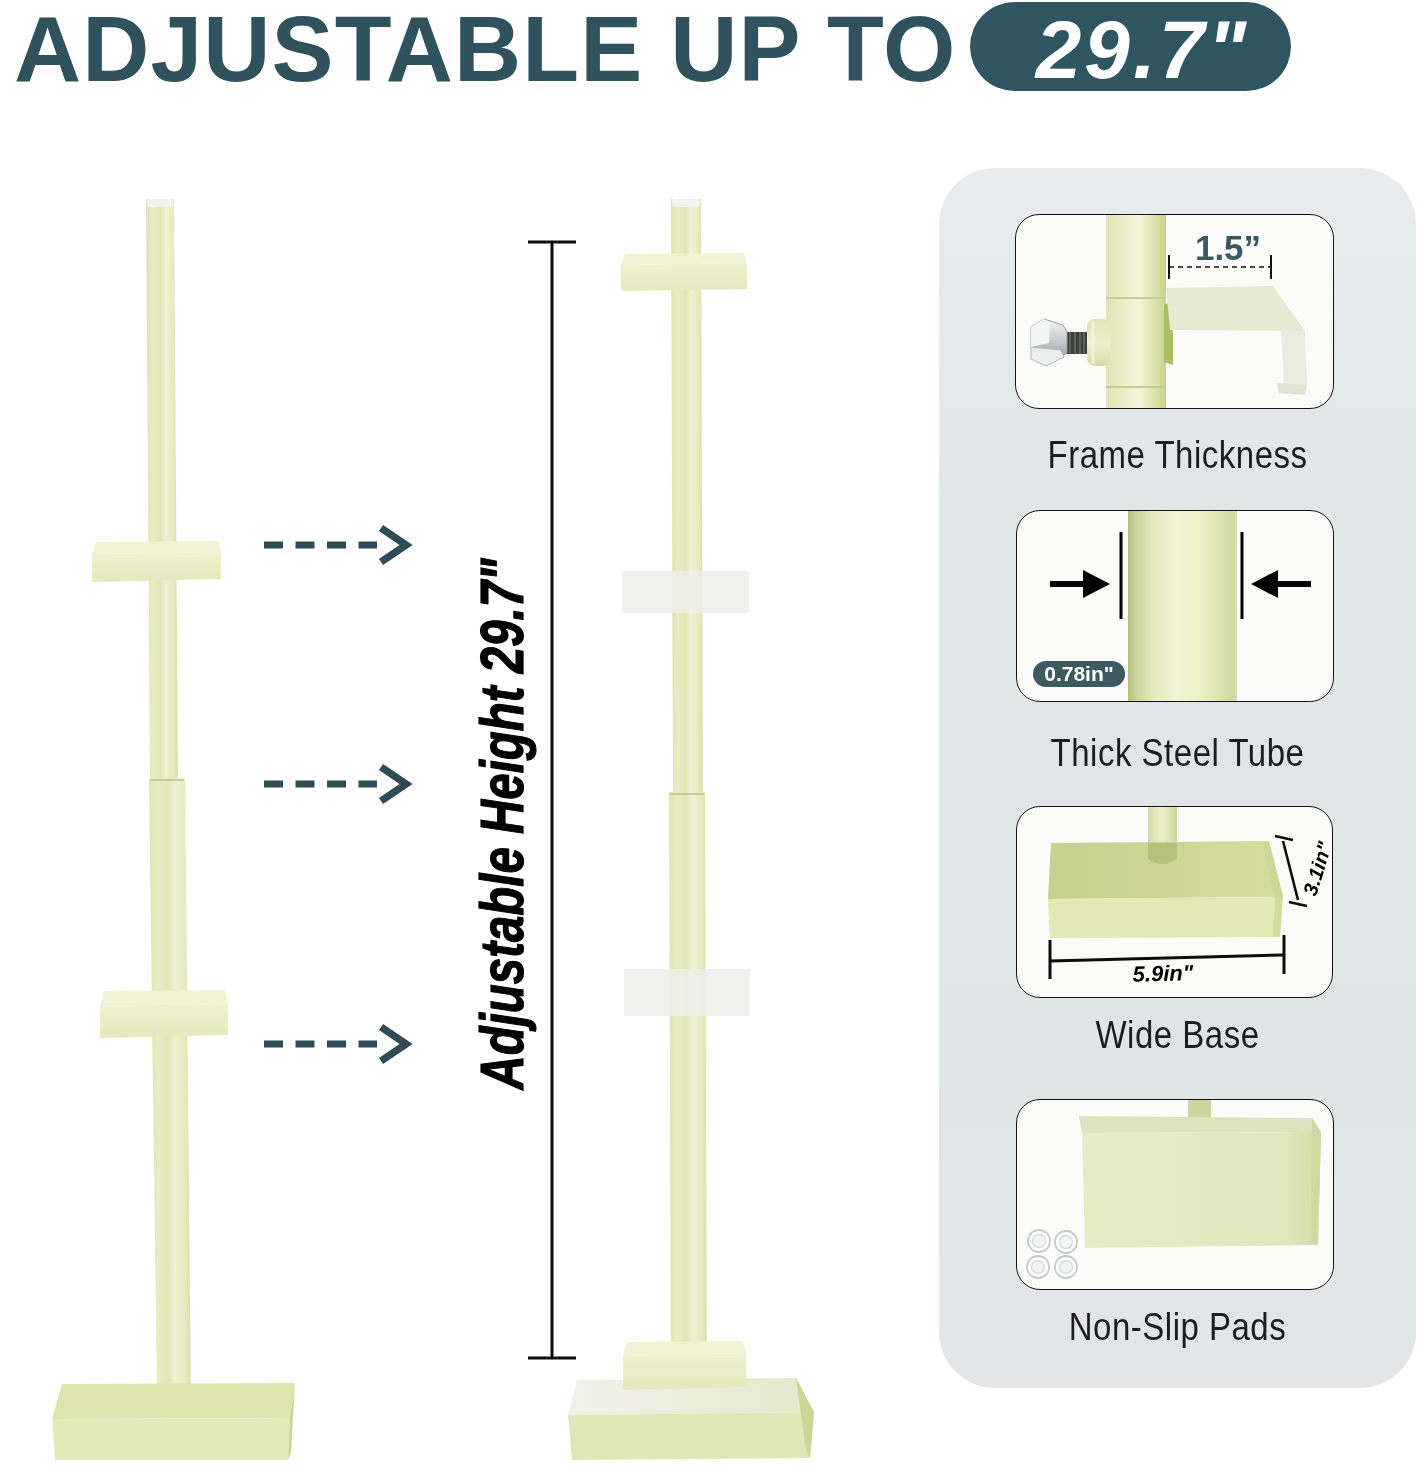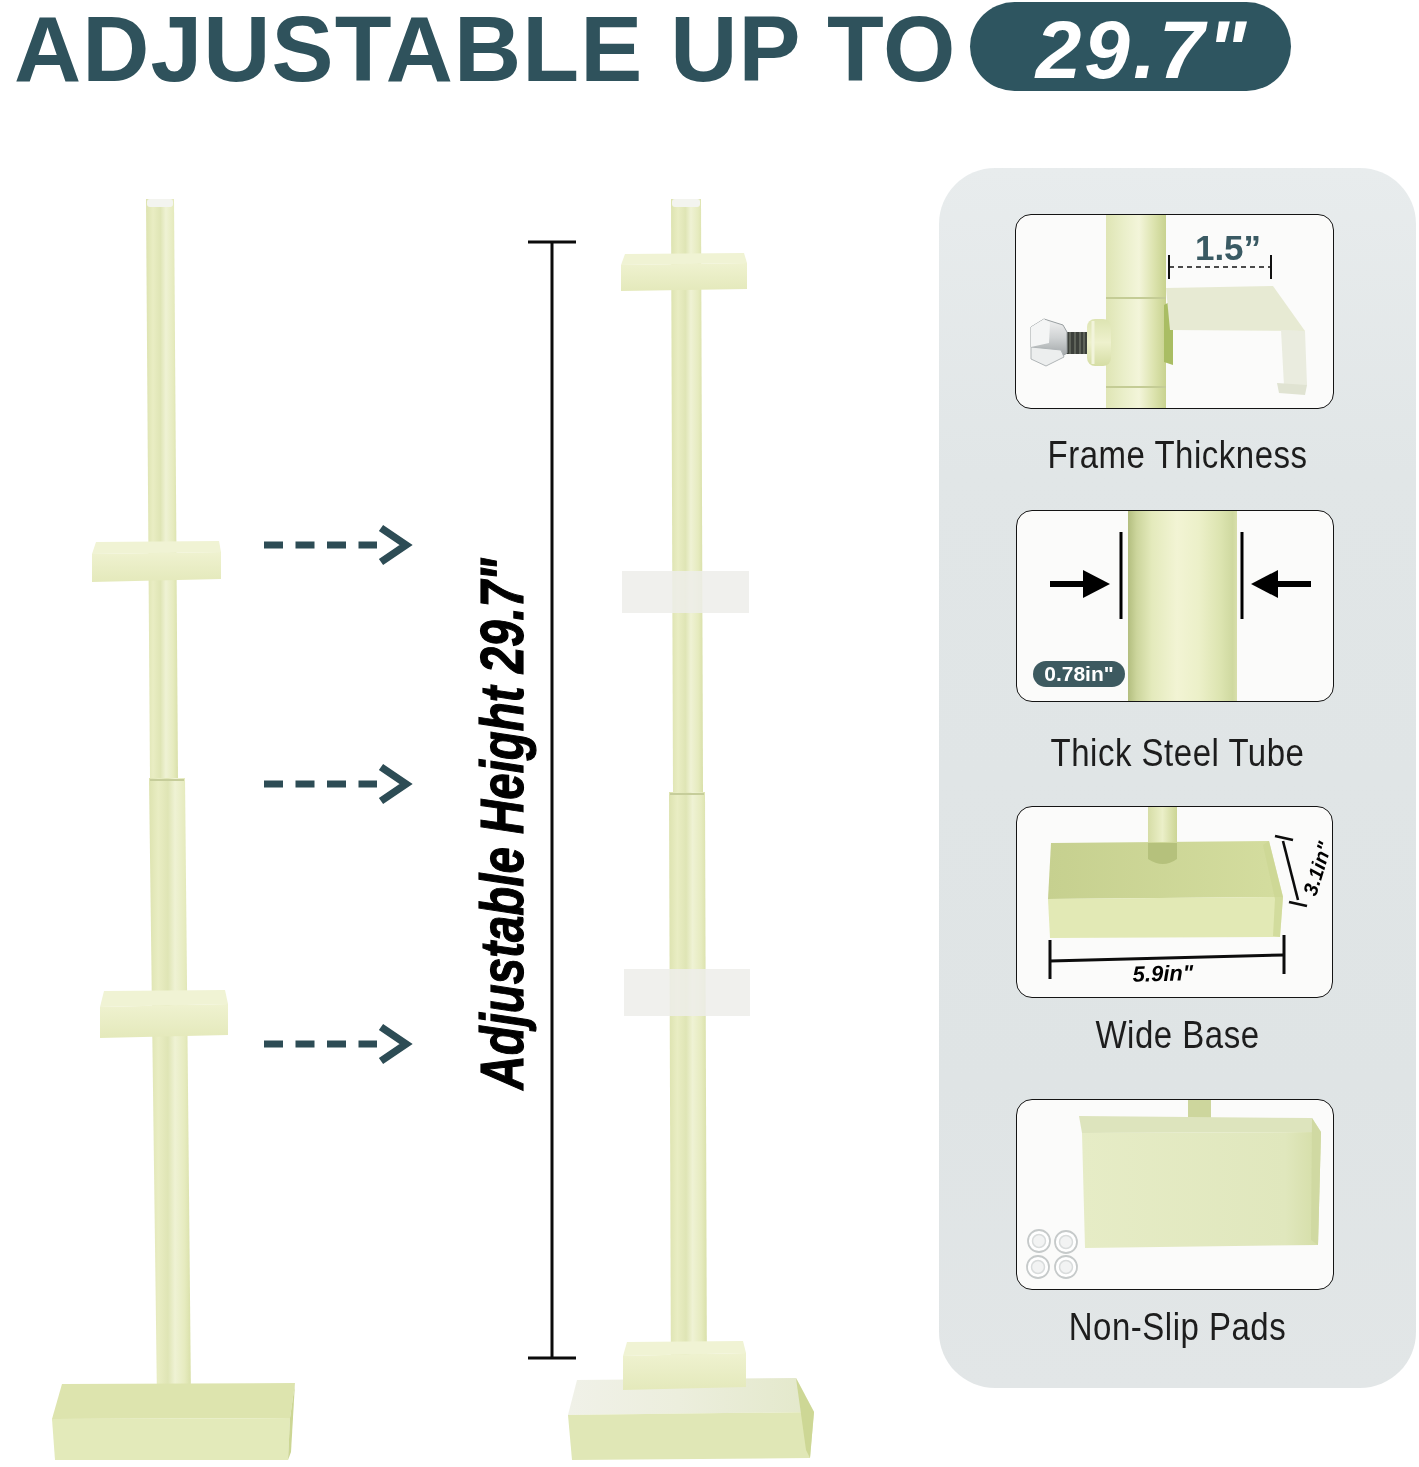--- a/index.html
+++ b/index.html
@@ -7,21 +7,21 @@
   .abs{position:absolute;}
   .title{left:14px;top:-4px;font-size:93px;font-weight:bold;color:#2f525c;letter-spacing:1.1px;white-space:nowrap;}
   .badge{left:970px;top:2px;width:321px;height:89px;background:#2e5560;border-radius:45px;
          display:flex;align-items:center;justify-content:center;padding-top:0;box-sizing:border-box;}
   .badge span{color:#fff;font-weight:bold;font-style:italic;font-size:82px;letter-spacing:3px;padding-left:24px;position:relative;top:3px;}
   .rot{left:102px;top:793px;width:800px;height:62px;line-height:62px;text-align:center;
        transform:rotate(-90deg) scaleX(0.765);transform-origin:center;font-size:62px;font-weight:bold;
        font-style:italic;color:#000;white-space:nowrap;-webkit-text-stroke:1.2px #000;}
   .panel{left:939px;top:168px;width:477px;height:1220px;border-radius:56px;
          background:linear-gradient(180deg,#e8eced 0%,#e1e6e7 25%,#dfe4e5 75%,#e2e6e7 100%);}
-  .card{position:absolute;background:#fbfbfa;border:1.7px solid #141414;border-radius:16px;overflow:hidden;}
+  .card{position:absolute;background:#fbfbfa;border:1.7px solid #141414;border-radius:24px;overflow:hidden;}
   .c1{left:76px;top:46px;width:317px;height:193px;}
   .c2{left:77px;top:342px;width:316px;height:190px;}
   .c3{left:77px;top:638px;width:315px;height:190px;}
   .c4{left:77px;top:931px;width:316px;height:189px;}
   .plabel{position:absolute;width:100%;text-align:center;font-size:33px;color:#1d1d1d;letter-spacing:0.5px;white-space:nowrap;transform:scaleY(1.17);transform-origin:center;}
   svg{display:block;}
 </style>
 </head>
 <body>
 

